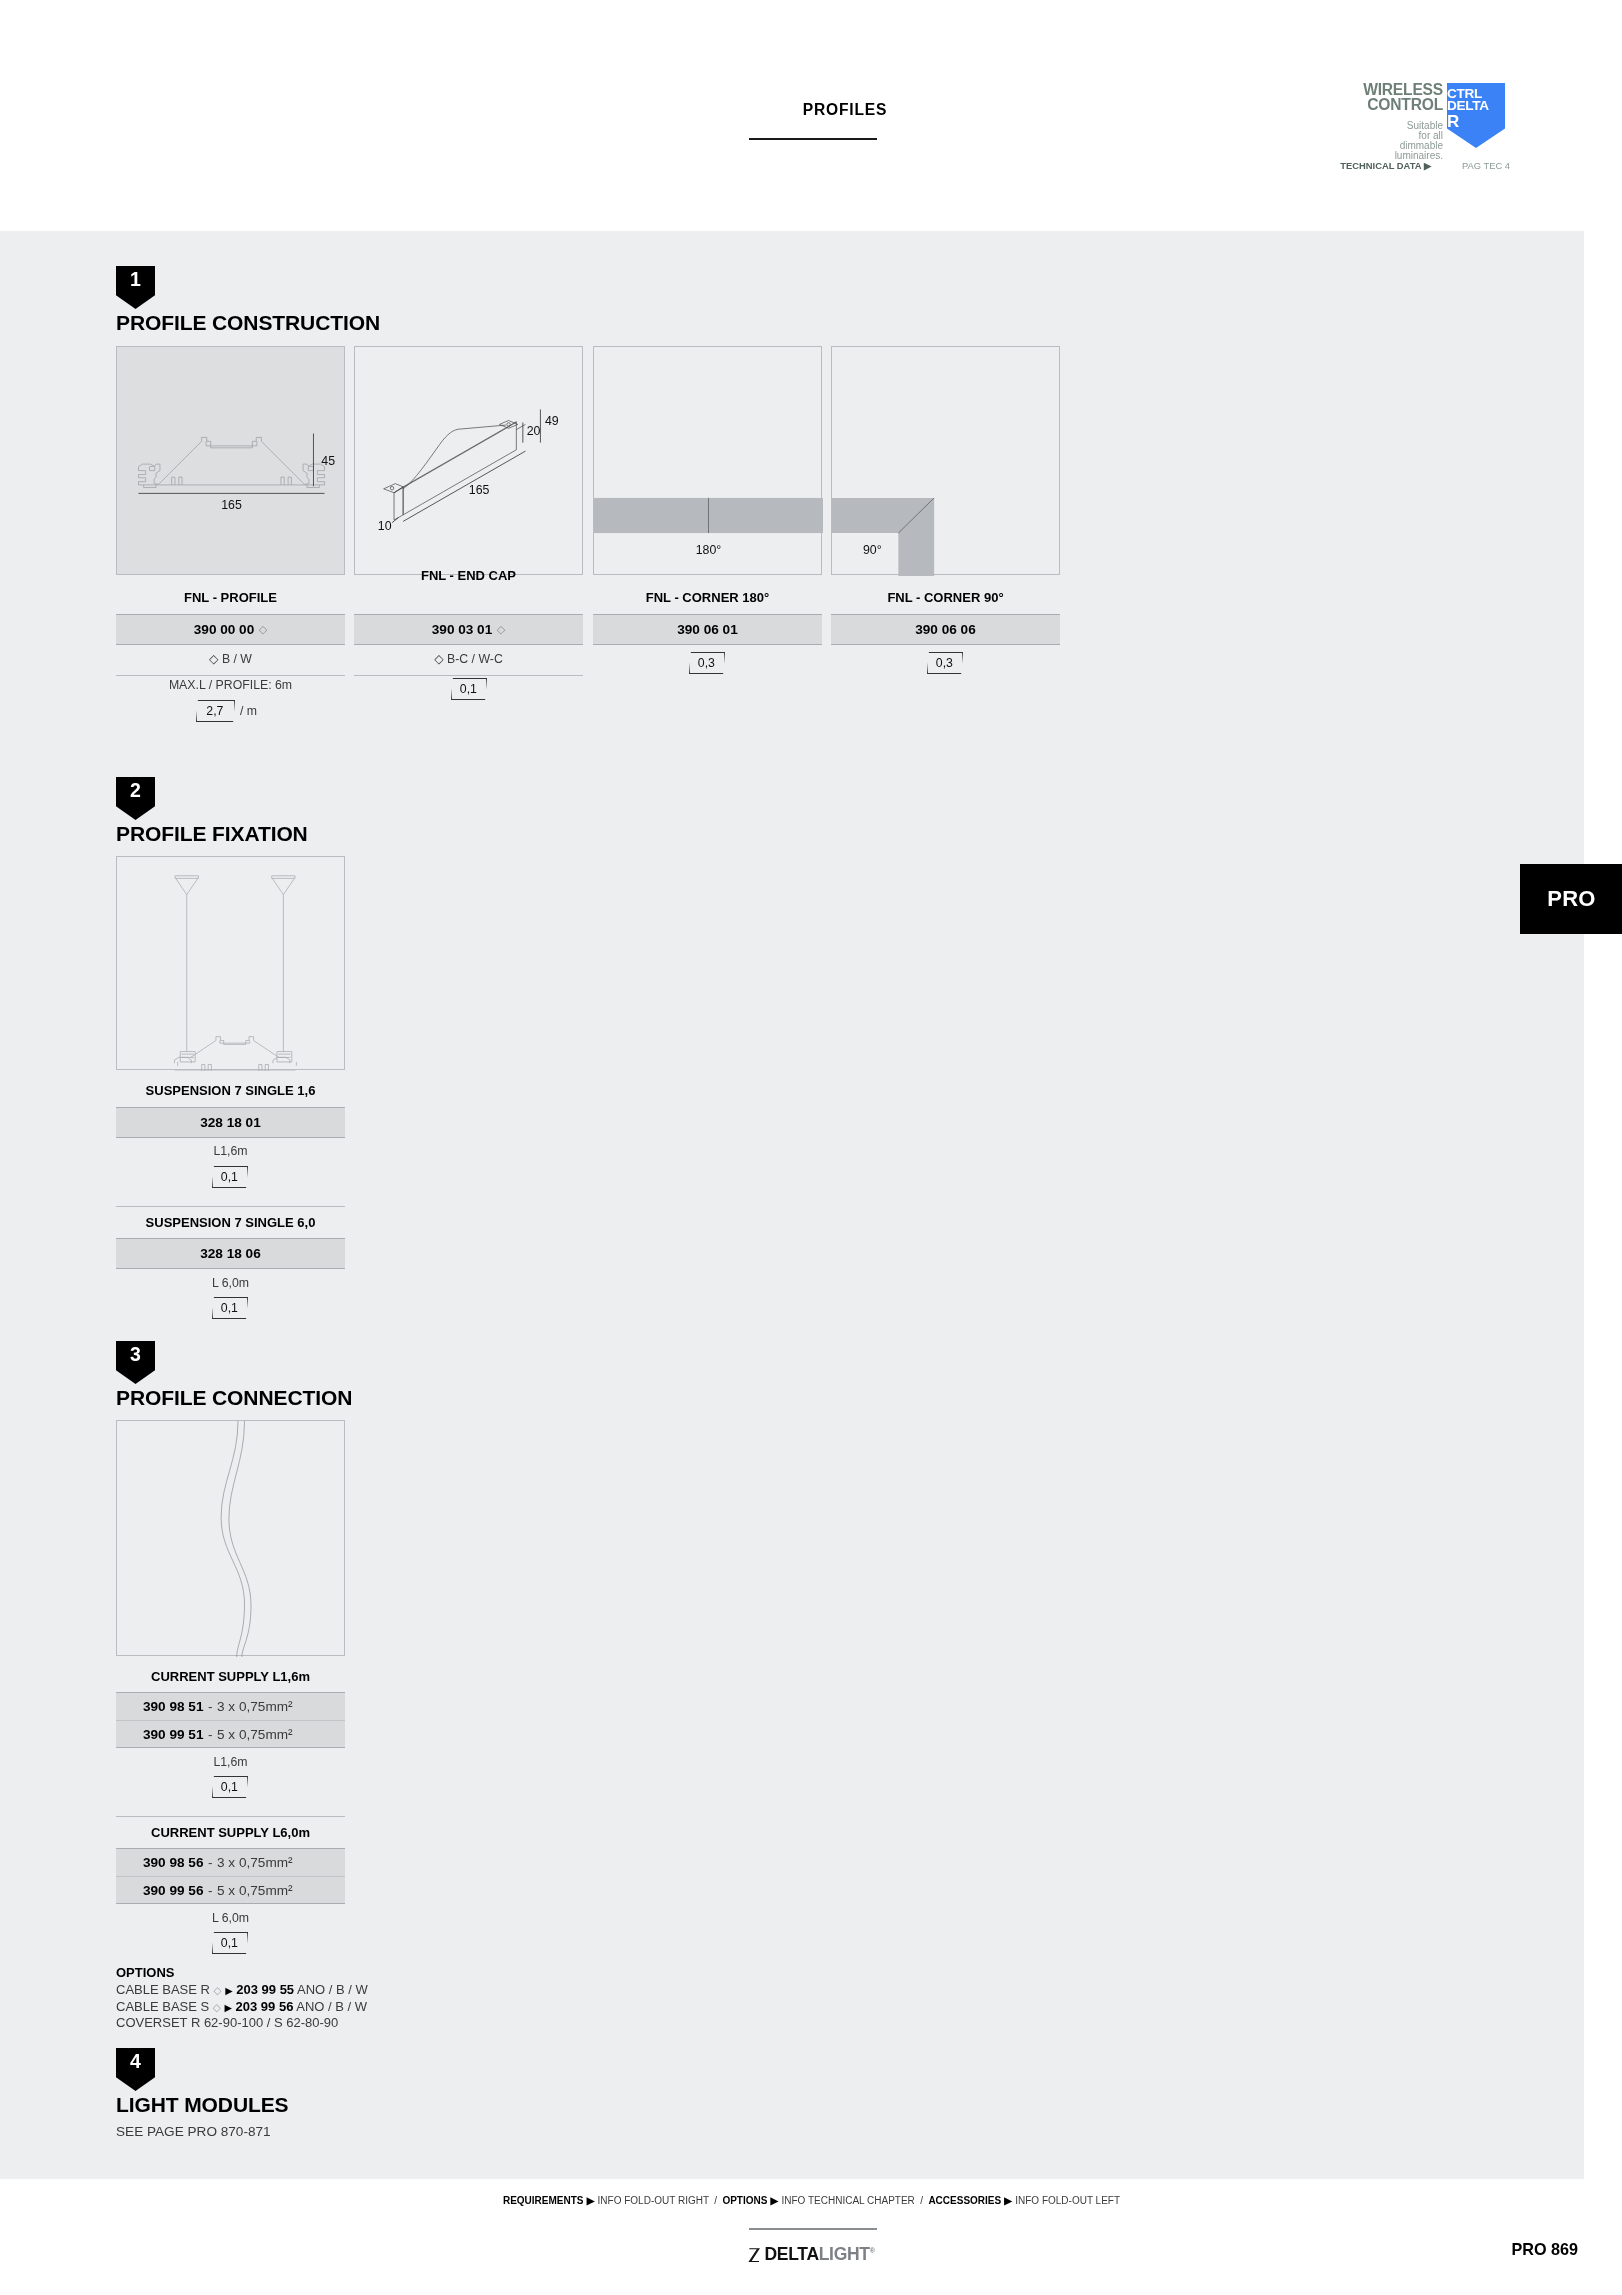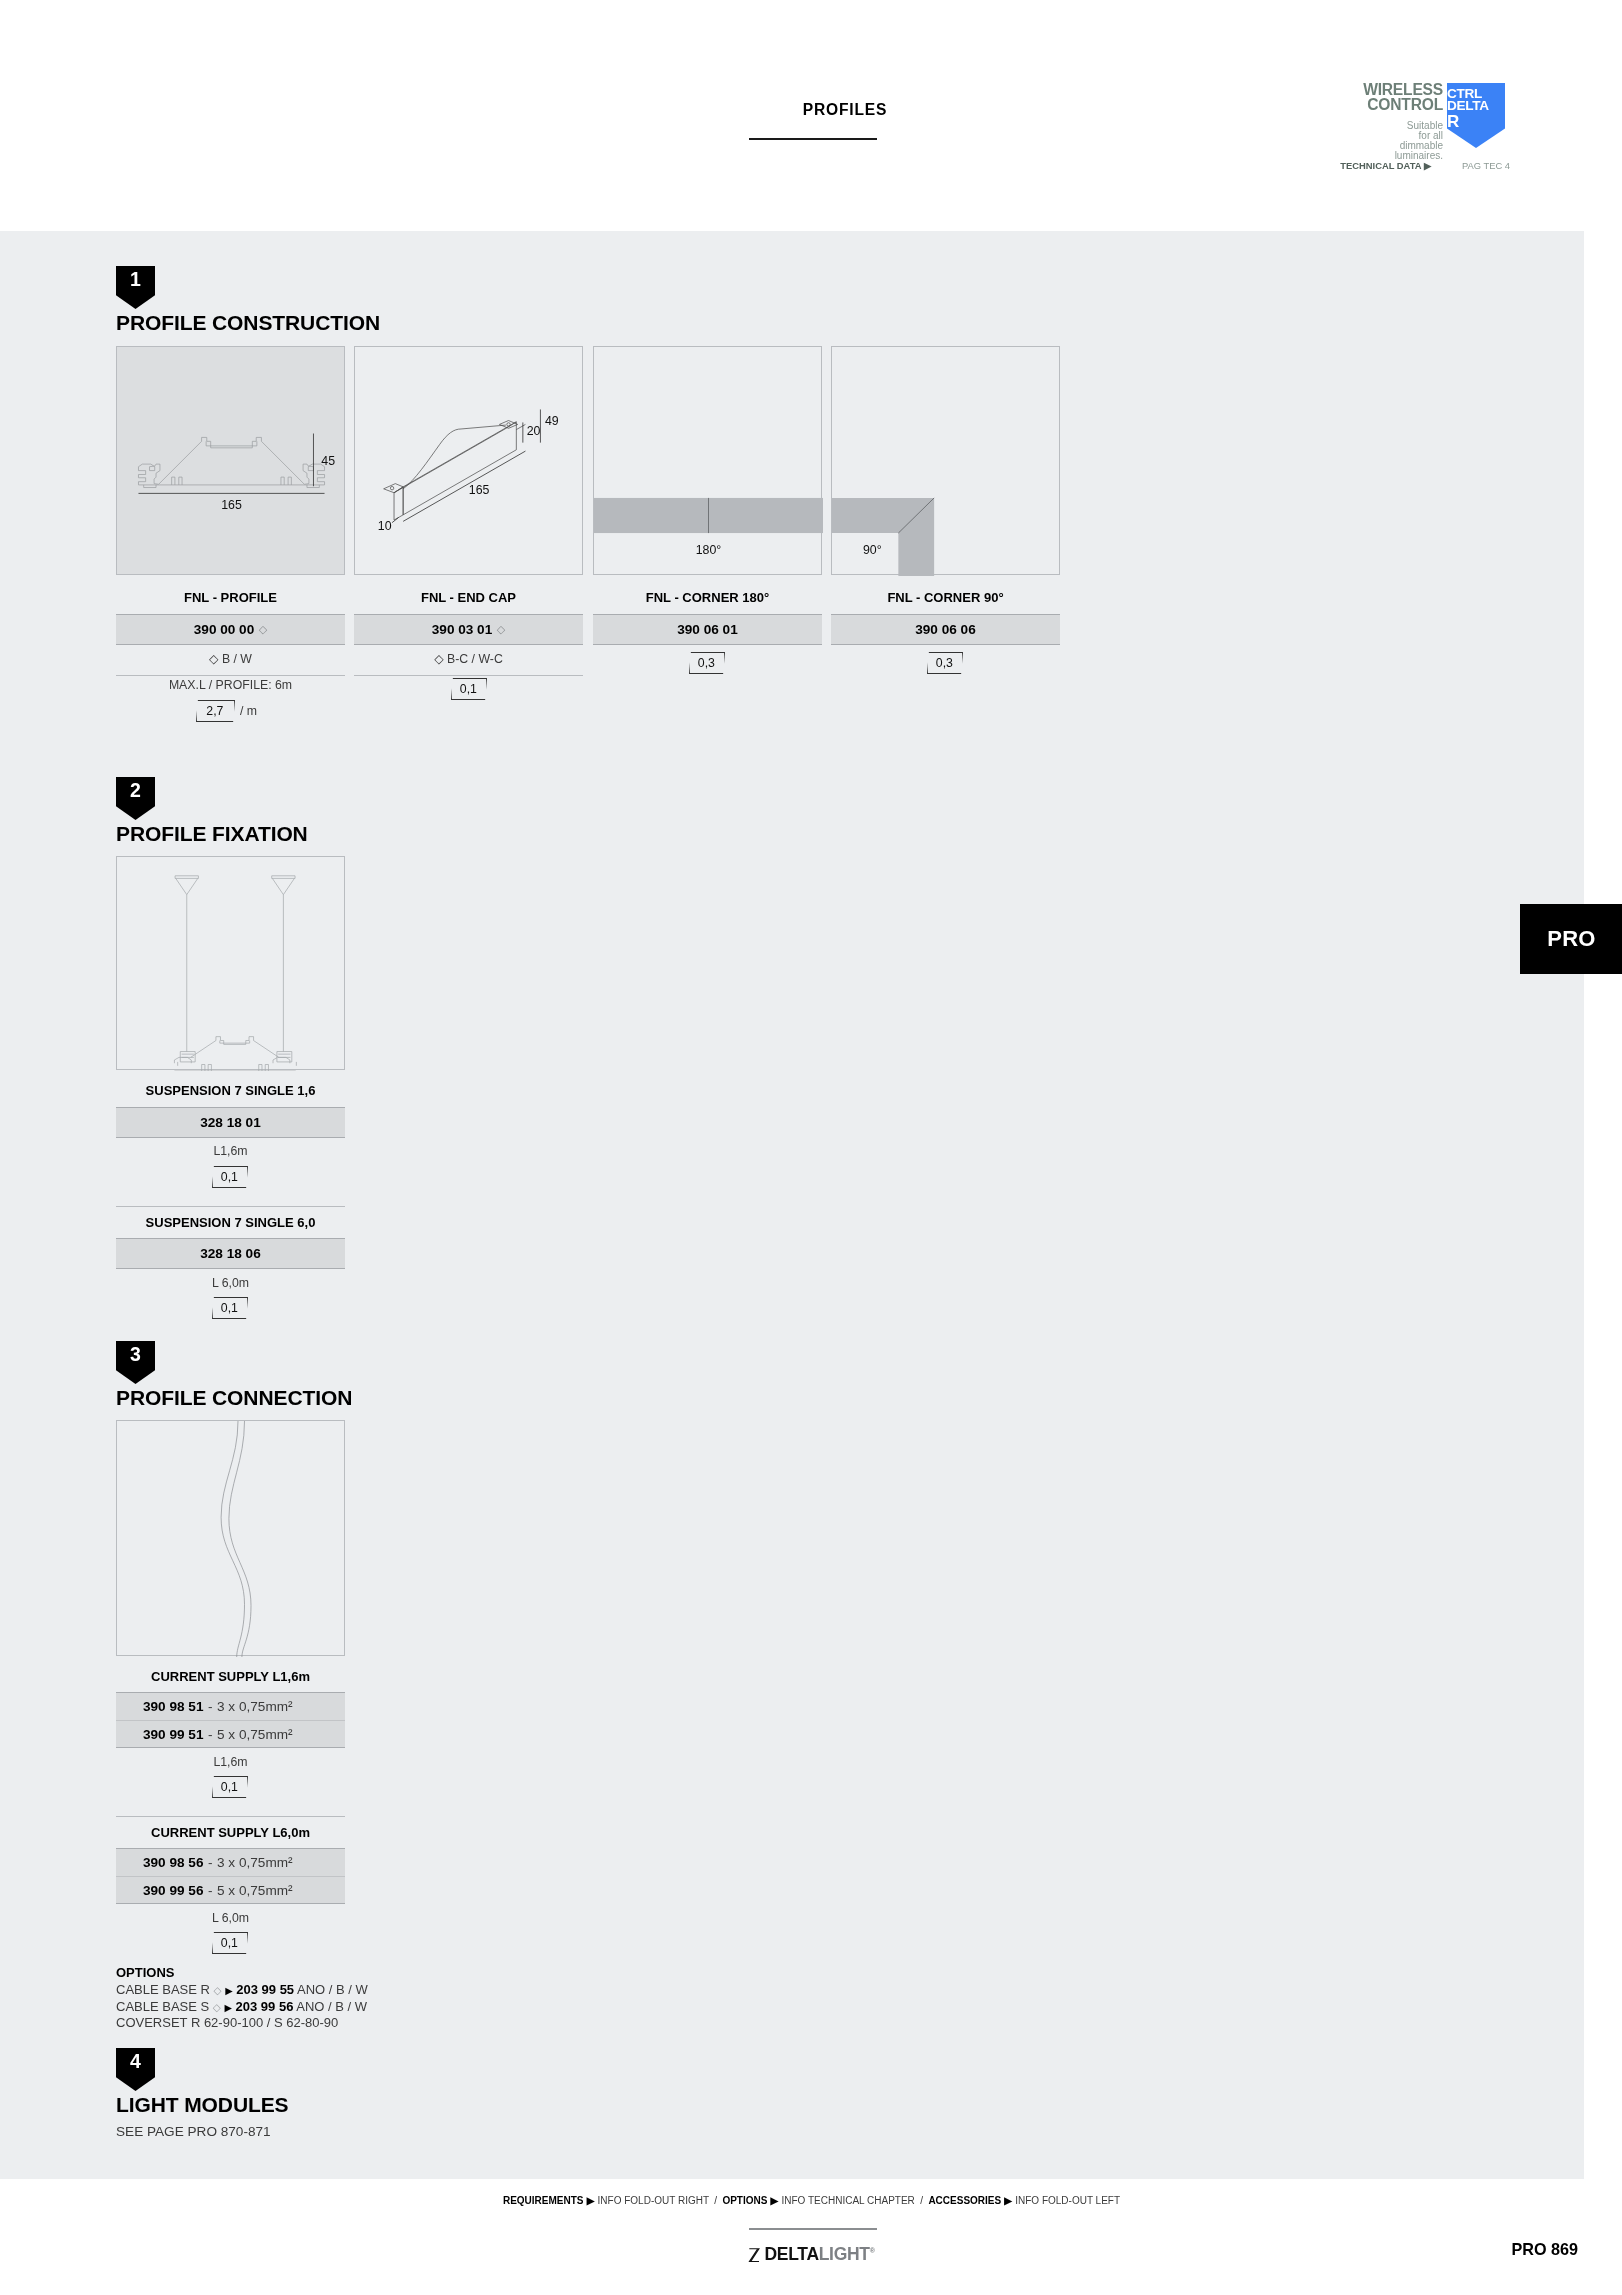--- a/index.html
+++ b/index.html
@@ -41,21 +41,20 @@
   .wc-tech span{color:#8d9a95;padding-left:28px;}
 
   
   .canvas{position:absolute;left:0;top:231px;width:1584px;height:1948px;background:#eceef0;}
 
   
   .protab{
     position:absolute;left:1520px;top:864px;width:103px;height:70px;background:#000;
     color:#fff;font-weight:bold;font-size:22px;display:flex;align-items:center;justify-content:center;
     letter-spacing:0.3px;
-    margin-top:40px;
   }
 
   
   .marker{
     position:absolute;width:39px;height:43px;background:#000;color:#fff;
     clip-path:polygon(0 0,100% 0,100% 68%,50% 100%,0 68%);
     font-weight:bold;font-size:19.5px;text-align:center;line-height:1.35;
   }
   .sec-title{position:absolute;font-weight:bold;font-size:21px;letter-spacing:-0.1px;color:#000;white-space:nowrap;}
 
@@ -217,21 +216,21 @@
 
   <div class="imgbox" style="left:831px;top:346px;width:229px;height:229px;">
     <svg width="229" height="229" viewBox="0 0 352 352">
       <path d="M-4 232 L102 232 L157 232 L157 356 L102 356 L102 286 L-4 286 Z" fill="#b6b9bd"></path>
       <path d="M157 232 L102 286" stroke="#6a6d70" stroke-width="1.4" fill="none"></path>
       <text x="62" y="318" font-family="Liberation Sans, sans-serif" font-size="19" fill="#111" text-anchor="middle">90°</text>
     </svg>
   </div>
 
   <div class="prodname" style="left:116px;top:590px;width:229px;">FNL - PROFILE</div>
-  <div class="prodname" style="left:354px;top:590px;width:229px;">FNL - END CAP</div>
+  <div class="prodname" style="left:354px;top:568px;width:229px;">FNL - END CAP</div>
   <div class="prodname" style="left:593px;top:590px;width:229px;">FNL - CORNER 180°</div>
   <div class="prodname" style="left:831px;top:590px;width:229px;">FNL - CORNER 90°</div>
 
   <div class="codebar" style="left:116px;top:614px;width:229px;height:31px;">
     <span>390 00 00</span>
       <span class="dia">◇</span>
   </div>
   <div class="codebar" style="left:354px;top:614px;width:229px;height:31px;">
     <span>390 03 01</span>
       <span class="dia">◇</span>

